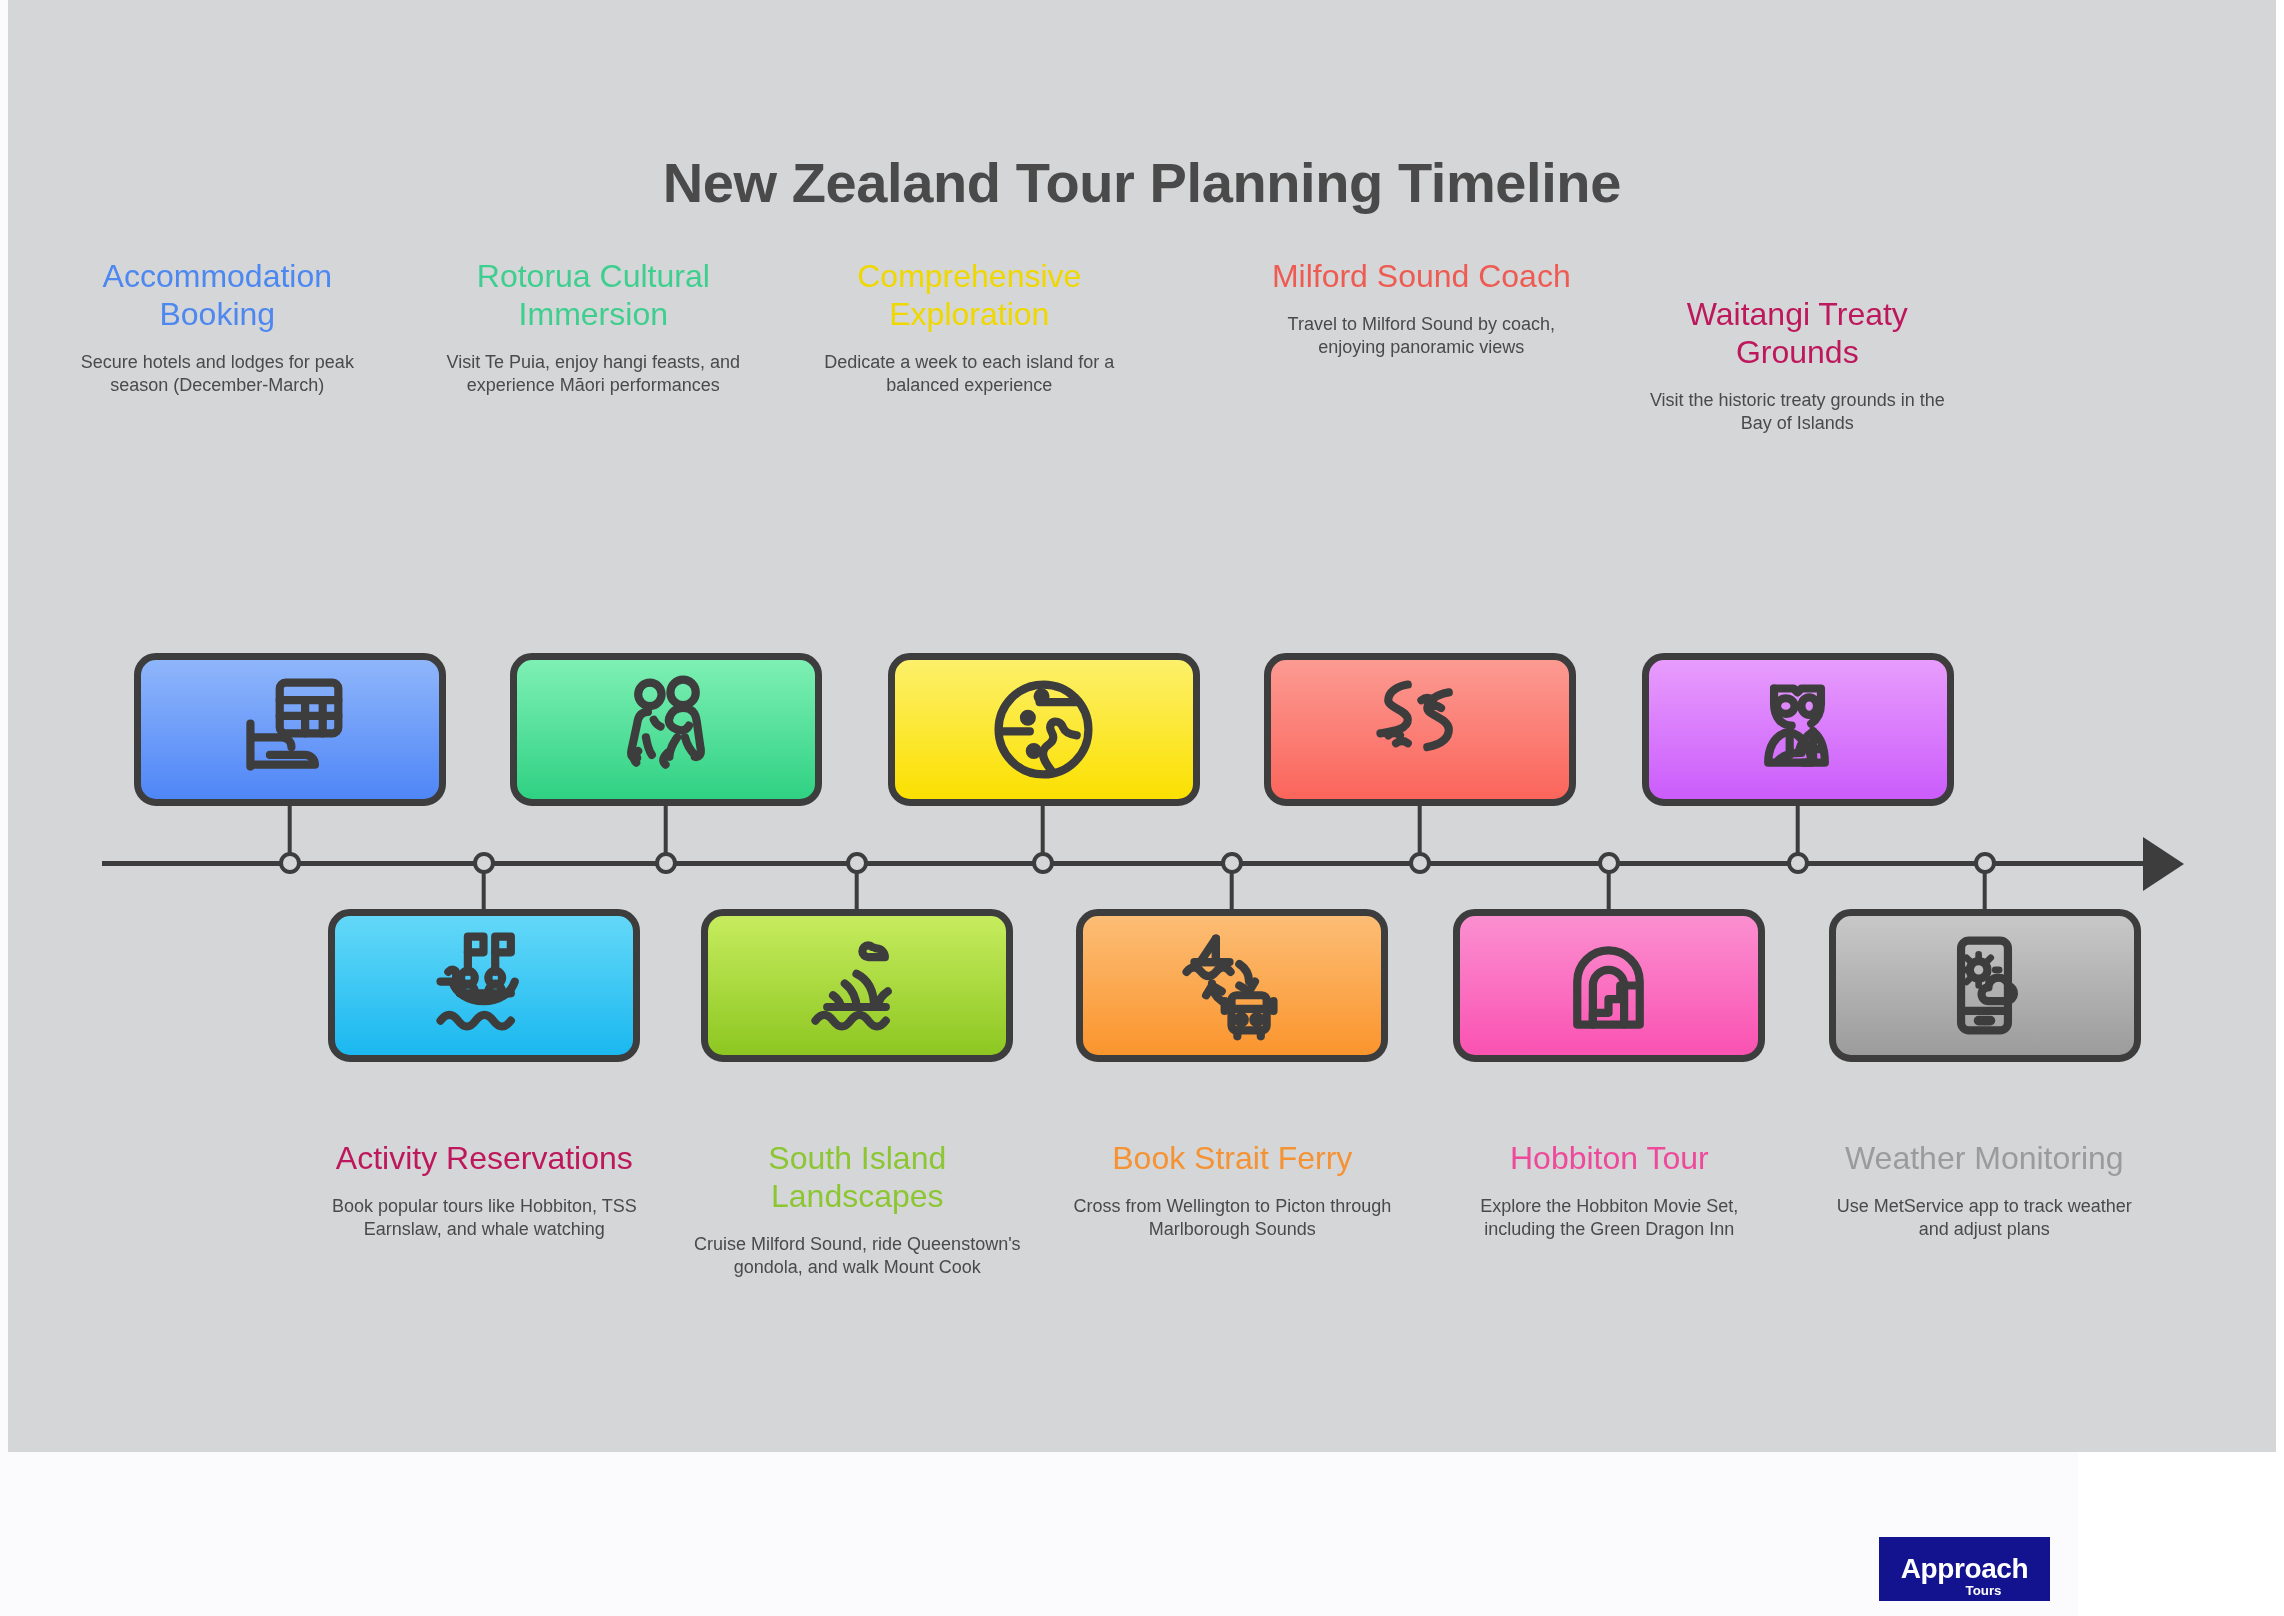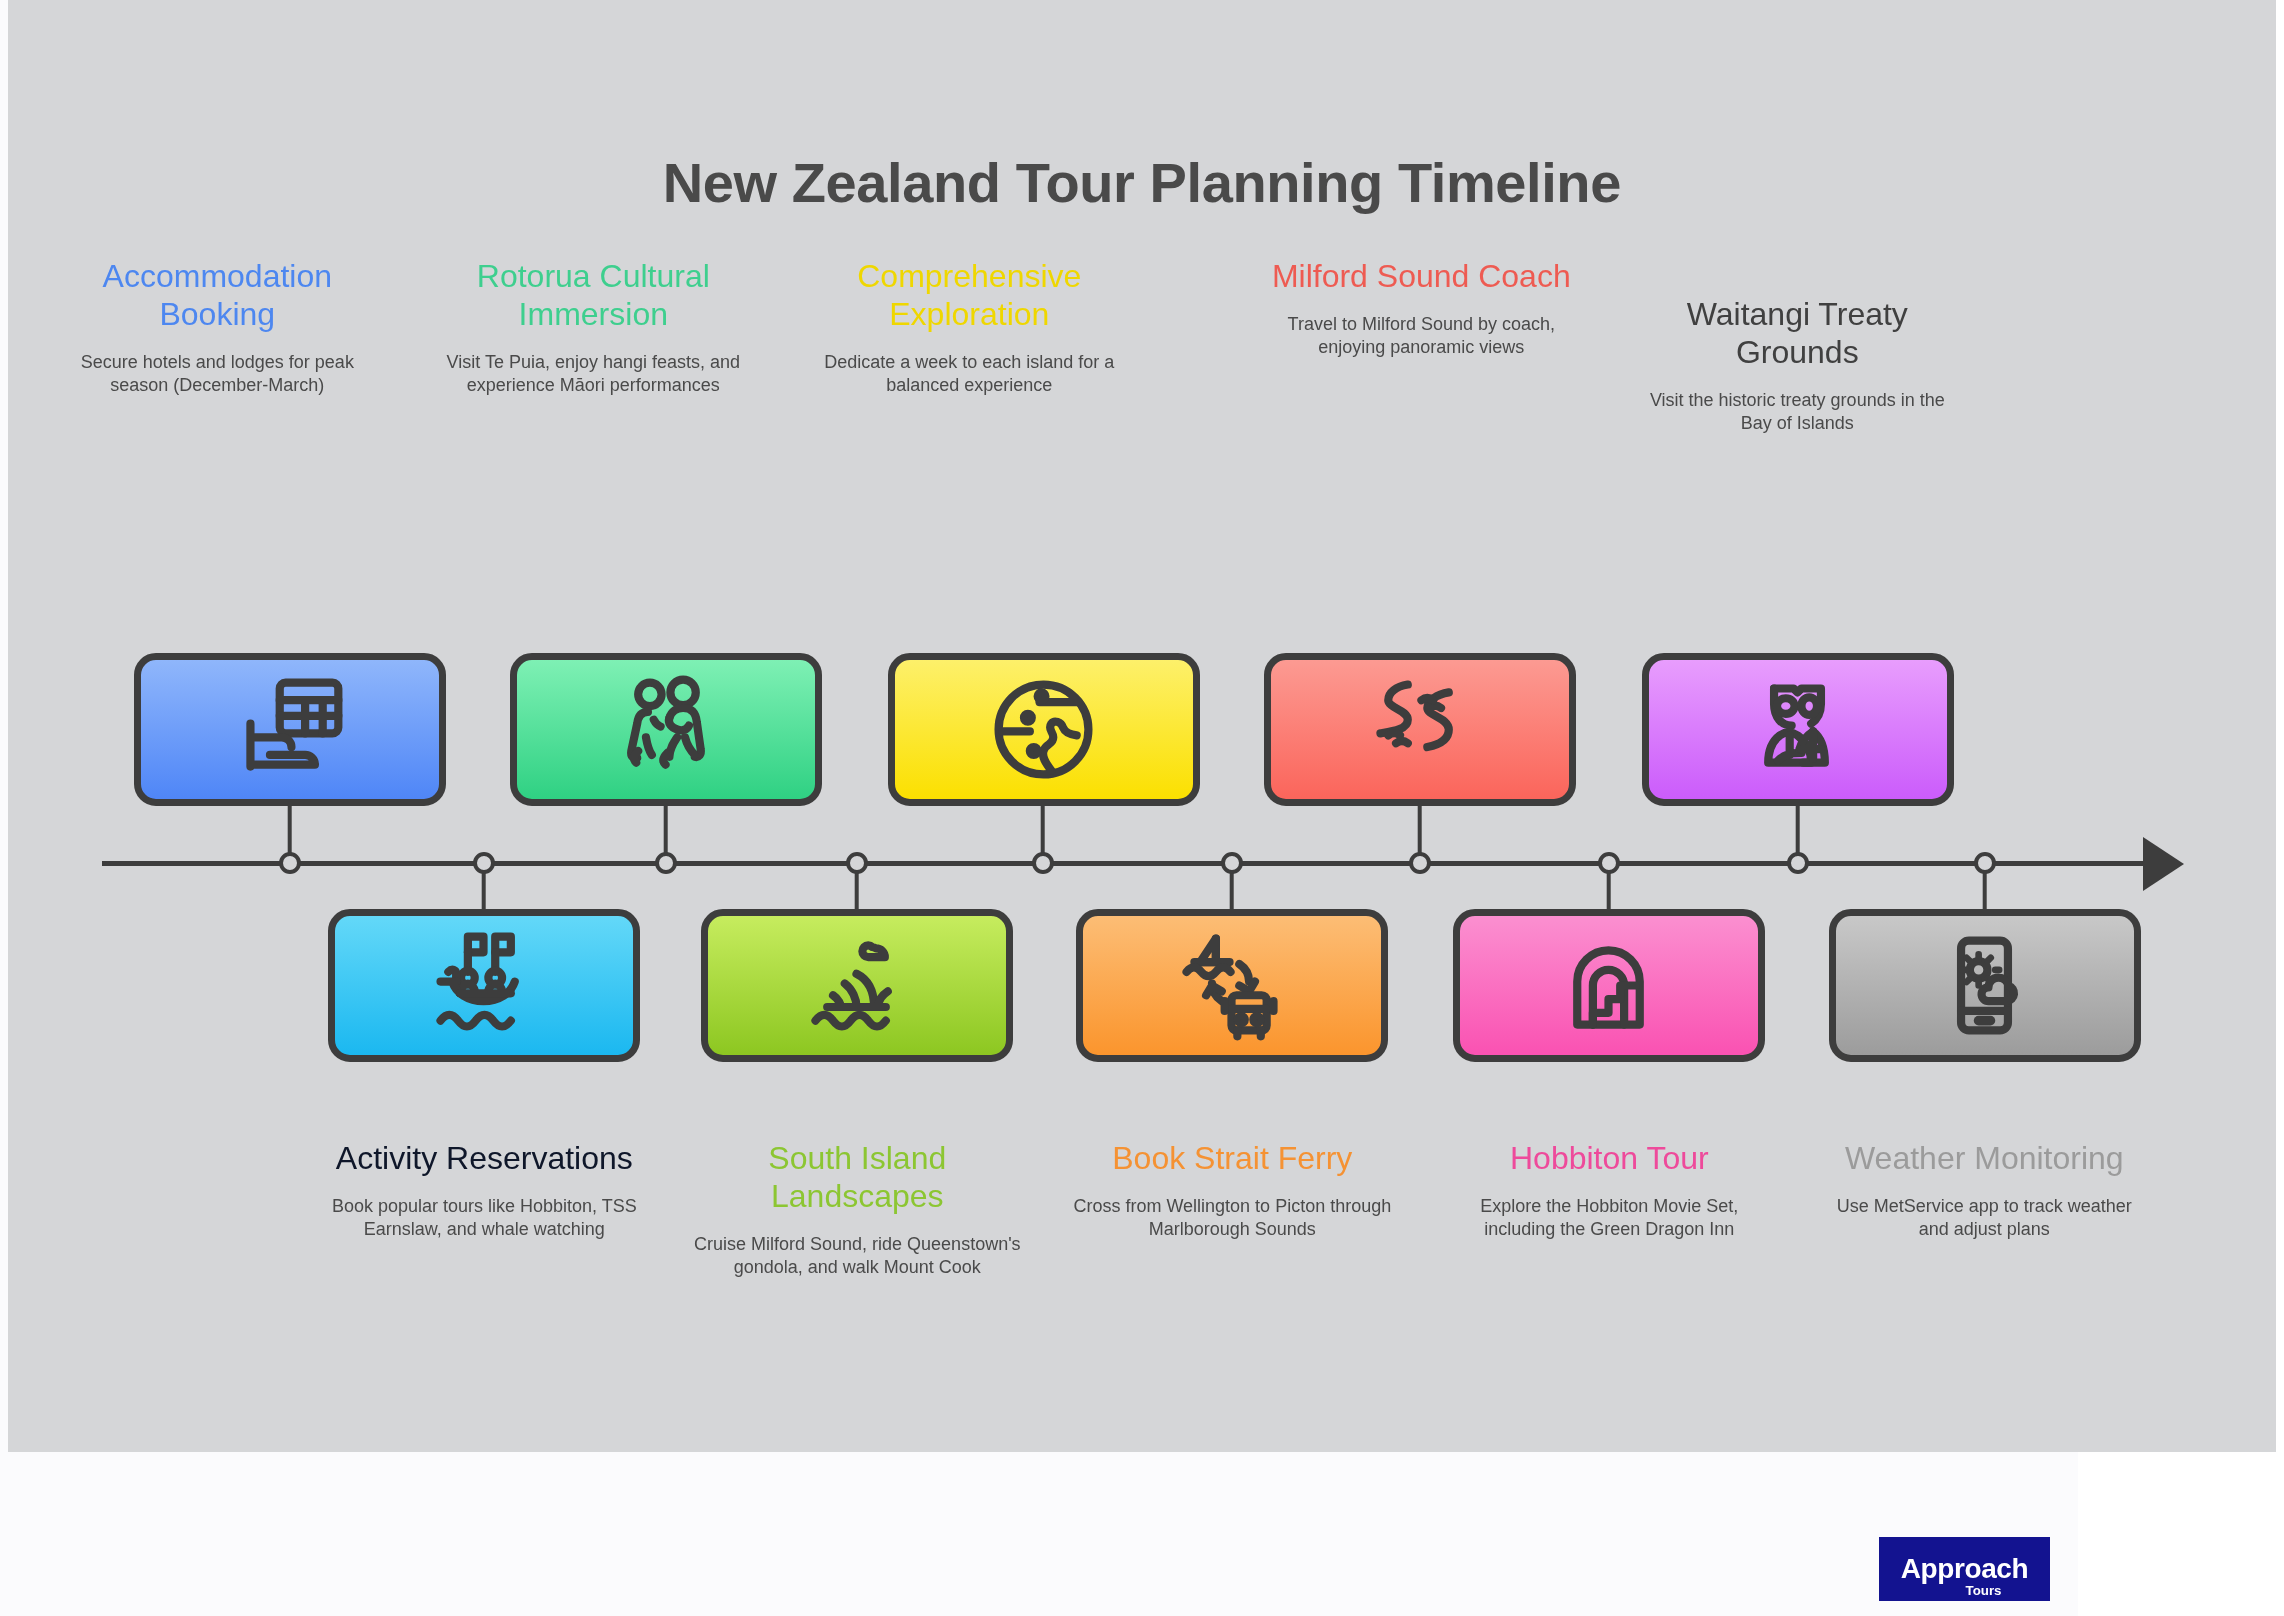--- a/index.html
+++ b/index.html
@@ -167,21 +167,21 @@
           <path d="M20 36c1-4 2.5-5 4-5s3 1 4 5"></path>
         <circle cx="38" cy="28" r="3.5"></circle>
           <path d="M34 36c1-4 2.5-5 4-5s3 1 4 5"></path>
         <path d="M14 25c2-2 4-1 4 1v5"></path>
         <path d="M10 30h8M16 30c2 6 8 10 16 10s14-4 16-10"></path>
         <path d="M20 36h26"></path>
         <path d="M10 50c3-4 6-4 9 0s6 4 9 0 6-4 9 0 6 4 9 0"></path>
       </svg>
     </div>
     <div class="block" style="left:312px;top:1140px;">
-      <div class="heading" style="color:#0f172a">Activity Reservations</div>
+      <div class="heading" style="color:#be185d">Activity Reservations</div>
       <div class="desc">Book popular tours like Hobbiton, TSS Earnslaw, and whale watching</div>
     </div>
 
     <div class="block above" style="left:421px;top:258px;">
       <div class="heading" style="color:#3ecf8e">Rotorua Cultural Immersion</div>
       <div class="desc">Visit Te Puia, enjoy hangi feasts, and experience Māori performances</div>
     </div>
     <div class="stem up" style="left:658px;"></div>
     <div class="node-dot" style="left:658px;"></div>
     <div class="card top" style="left:502px;background:linear-gradient(180deg,#7ef0b4,#2fd183);">
@@ -285,21 +285,21 @@
         <path d="M24 52V32a8 8 0 0 1 16 0v20"></path>
         <path d="M24 52v-6h8v-7h6v-7h8"></path>
       </svg>
     </div>
     <div class="block" style="left:1437px;top:1140px;">
       <div class="heading" style="color:#ee4a9b">Hobbiton Tour</div>
       <div class="desc">Explore the Hobbiton Movie Set, including the Green Dragon Inn</div>
     </div>
 
     <div class="block above" style="left:1625px;top:296px;">
-      <div class="heading" style="color:#404040">Waitangi Treaty Grounds</div>
+      <div class="heading" style="color:#be185d">Waitangi Treaty Grounds</div>
       <div class="desc">Visit the historic treaty grounds in the Bay of Islands</div>
     </div>
     <div class="stem up" style="left:1790px;"></div>
     <div class="node-dot" style="left:1790px;"></div>
     <div class="card top" style="left:1634px;background:linear-gradient(180deg,#e89dfd,#cb5cfb);">
       <svg viewBox="0 0 64 64" fill="none" stroke-width="4.2" stroke-linecap="round" stroke-linejoin="round">
         <path d="M20 11h10l2 2 2-2h10v8c0 5-2 8-5 10"></path>
         <path d="M20 11v8c0 7 4 11 9 11"></path>
         <ellipse cx="26" cy="20" rx="4.5" ry="4"></ellipse>
         <ellipse cx="38" cy="20" rx="4" ry="4.5"></ellipse>

